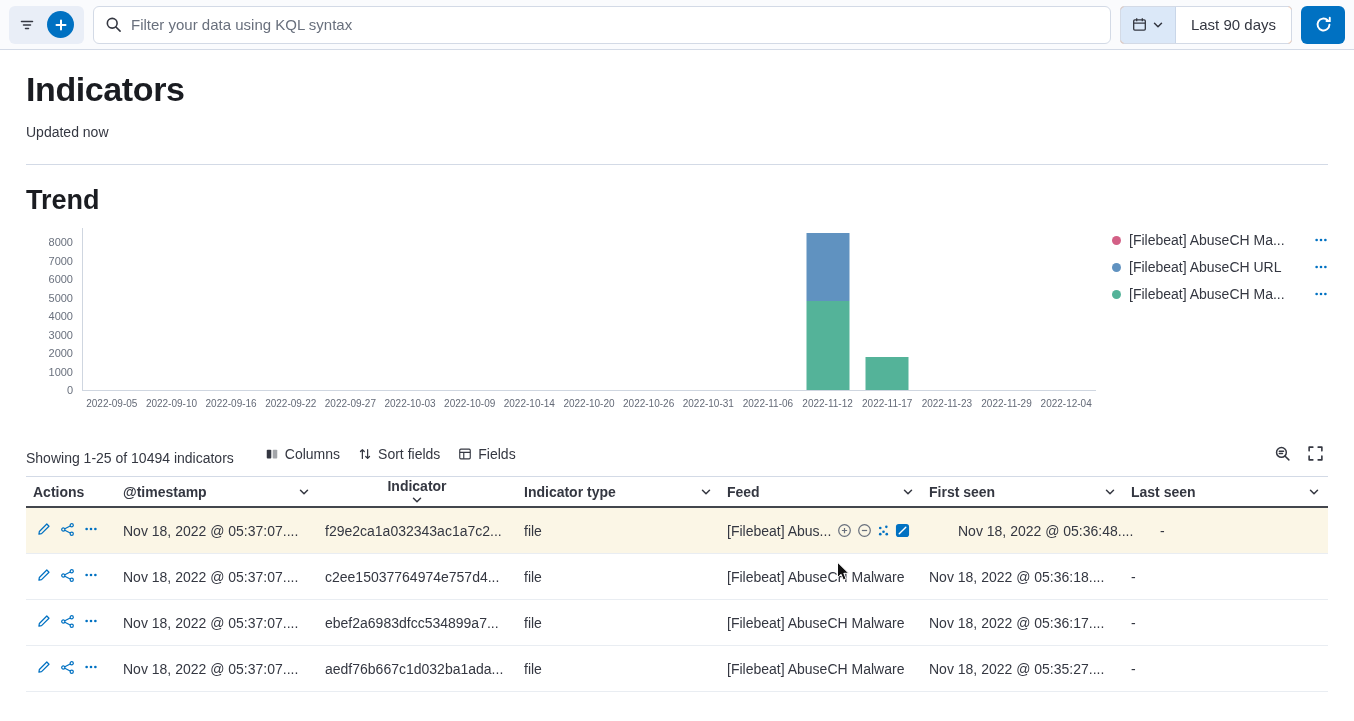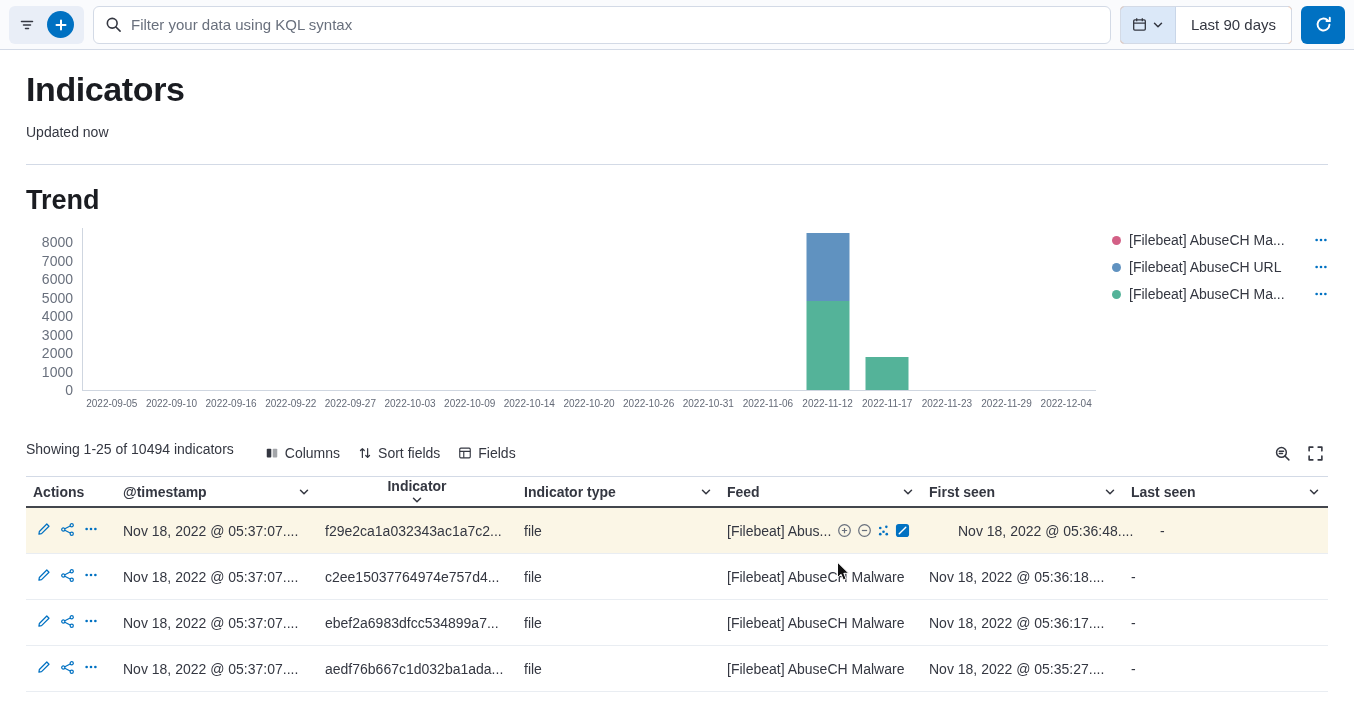--- a/index.html
+++ b/index.html
@@ -42,34 +42,34 @@
     border-radius:6px;overflow:hidden;cursor:pointer;background:#fff}
   .stackby-label{background:#e9edf3;height:100%;display:flex;align-items:center;padding:0 13px;
     font-size:13px;font-weight:600;border-right:1px solid #d3dae6}
   .stackby-value{flex:1;padding:0 12px;font-size:15px}
   .stackby-chev{padding:0 11px;color:#53565f;display:flex}
 
   
   .chart-section{display:flex;margin-top:12px}
   .chart-main{flex:1;display:grid;grid-template-columns:56px 1fr;grid-template-rows:163px 22px}
   .yaxis{position:relative;grid-column:1;grid-row:1}
-  .ytick{position:absolute;right:9px;font-size:14px;color:#69707d;line-height:10px}
+  .ytick{position:absolute;right:9px;font-size:11px;color:#69707d;line-height:10px}
   .plot{position:relative;grid-column:2;grid-row:1;border-left:1px solid #cfd6e0;border-bottom:1px solid #cfd6e0}
   .bar{position:absolute;bottom:0;transform:translateX(-50%);width:43px;display:flex;
     flex-direction:column-reverse;cursor:pointer}
   .xlabels{grid-column:2;grid-row:2;position:relative;margin-top:7px}
   .xtick{position:absolute;top:0;text-align:center;font-size:10px;color:#646a77;white-space:nowrap}
   .legend{width:232px;padding-left:16px;padding-top:4px;display:flex;flex-direction:column;gap:11px}
   .legend-item{display:flex;align-items:center;gap:8px;font-size:14px;cursor:pointer}
   .dot{width:9px;height:9px;border-radius:50%;flex:none}
   .llabel{flex:1;white-space:nowrap;overflow:hidden;text-overflow:ellipsis;color:#343741}
   .lmore{color:#0071c2;flex:none;display:flex;cursor:pointer}
 
   
-  .grid-top{display:flex;align-items:flex-start;margin-top:28px;font-size:14px}
+  .grid-top{display:flex;align-items:flex-end;margin-top:28px;font-size:14px}
   .summary{margin-right:22px}
   .tool-btn{display:flex;align-items:center;gap:6px;background:none;border:none;font-size:14px;
     color:#343741;padding:4px 9px;cursor:pointer}
   .grid-top-right{margin-left:auto;display:flex;gap:8px}
   .gt-icon{background:none;border:none;color:#343741;cursor:pointer;padding:4px;display:flex}
 
   
   .grid{margin-top:10px}
   .trow{display:flex;align-items:center;height:46px;border-bottom:1px solid #e9edf2}
   .trow.thead{height:32px;border-top:1px solid #d3dae6;border-bottom:2px solid #43464d}

